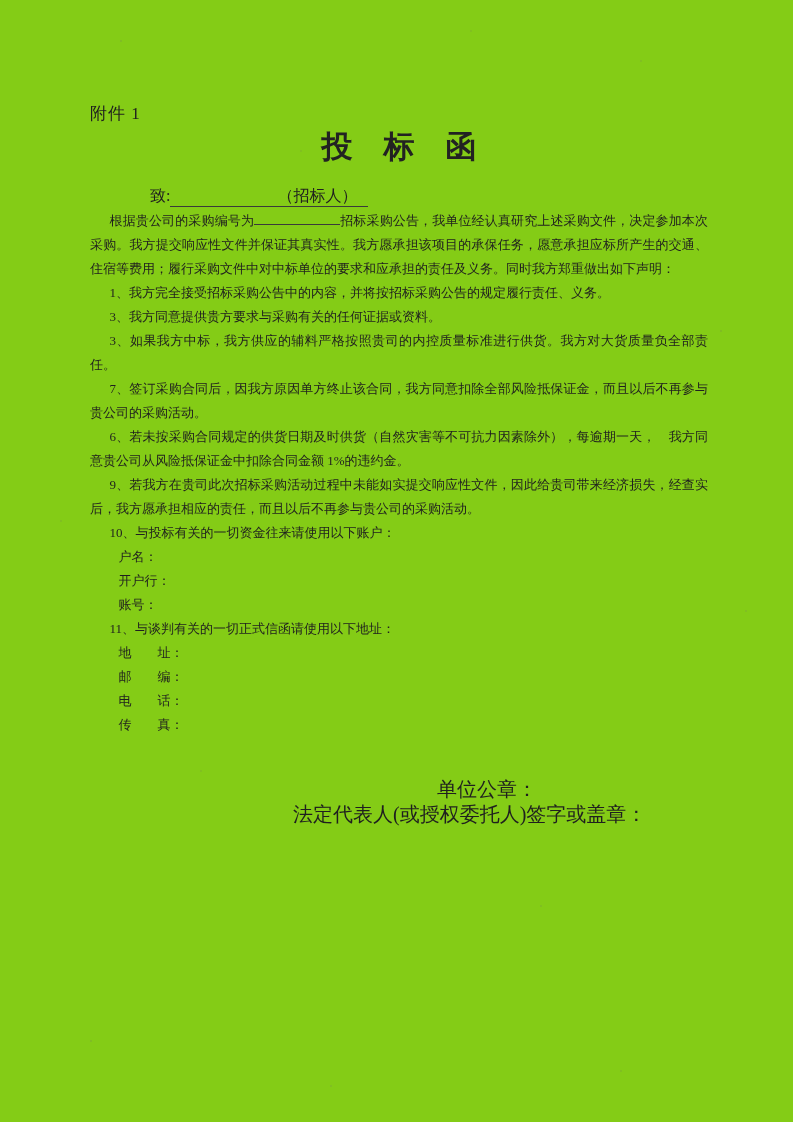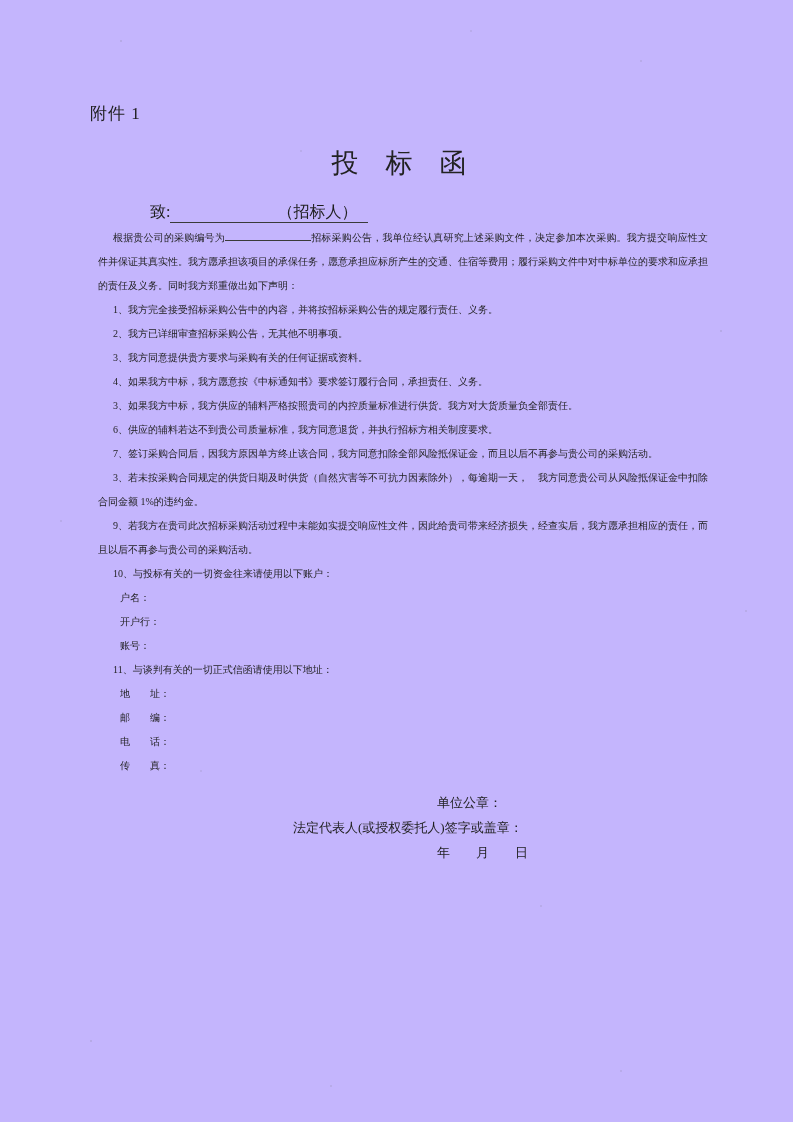--- a/index.html
+++ b/index.html
@@ -1,21 +1,21 @@
 <!DOCTYPE html>
 <html><head>
 <meta charset="utf-8">
 <style>
   * { margin: 0; padding: 0; box-sizing: border-box; }
   html, body { background: #ffffff; }
   .page {
     position: relative;
     width: 793px;
     height: 1122px;
-    background: #c4b5fd;
+    background: #84cc16;
     font-family: "Liberation Serif", "DejaVu Serif", serif;
     color: #1f1f1f;
     overflow: hidden;
   }
   
   .speckles {
     position: absolute;
     top: 0; left: 0;
     width: 2px; height: 2px;
     background: transparent;
@@ -39,60 +39,59 @@
     top: 102px;
     width: 618px;
   }
   .attachment {
     font-size: 17px;
     line-height: 24px;
     letter-spacing: 1px;
   }
   .doc-title {
     text-align: center;
-    font-size: 27px;
-    font-weight: 400;
+    font-size: 31px;
+    font-weight: 700;
     line-height: 34px;
-    margin-top: 20px;
+    margin-top: 4px;
     color: #222;
   }
   .salutation {
     margin-top: 20px;
     margin-left: 60px;
     font-size: 16px;
     line-height: 24px;
   }
   .underlined {
     display: inline-block;
     border-bottom: 1.5px solid #3a3a3a;
     line-height: 20px;
   }
   .blank-gap { display: inline-block; width: 107px; }
   .blank-tail { display: inline-block; width: 11px; }
   .para {
-    font-size: 10px;
+    font-size: 13px;
     line-height: 24px;
     text-align: justify;
     text-indent: 1.5em;
-    margin-left: 8px;
   }
   .intro-blank {
     display: inline-block;
     width: 86px;
     border-bottom: 1.5px solid #3a3a3a;
     height: 17px;
     vertical-align: baseline;
   }
   .field {
     text-indent: 2.2em;
     text-align: left;
   }
   .footer {
-    margin-top: 12px;
-    font-size: 13px;
+    margin-top: 40px;
+    font-size: 20px;
   }
   .footer p { line-height: 25px; text-align: left; }
   .seal-line { margin-left: 347px; }
   .signature-line { margin-left: 203px; }
   .date-line { margin-left: 347px; }
 </style>
 </head>
 <body>
 
 <div class="page">
@@ -105,41 +104,37 @@
 
     <p class="salutation">
       <span>致:</span><span class="underlined"><span class="blank-gap"></span><span>（招标人）</span><span class="blank-tail"></span></span>
     </p>
 
     <p class="para">
       <span>根据贵公司的采购编号为</span><span class="intro-blank"></span><span>招标采购公告，我单位经认真研究上述采购文件，决定参加本次采购。我方提交响应性文件并保证其真实性。我方愿承担该项目的承保任务，愿意承担应标所产生的交通、住宿等费用；履行采购文件中对中标单位的要求和应承担的责任及义务。同时我方郑重做出如下声明：</span>
     </p>
 
     <p class="para">1、我方完全接受招标采购公告中的内容，并将按招标采购公告的规定履行责任、义务。</p>
-    <p class="para">2、我方已详细审查招标采购公告，无其他不明事项。</p>
     <p class="para">3、我方同意提供贵方要求与采购有关的任何证据或资料。</p>
-    <p class="para">4、如果我方中标，我方愿意按《中标通知书》要求签订履行合同，承担责任、义务。</p>
     <p class="para">3、如果我方中标，我方供应的辅料严格按照贵司的内控质量标准进行供货。我方对大货质量负全部责任。</p>
-    <p class="para">6、供应的辅料若达不到贵公司质量标准，我方同意退货，并执行招标方相关制度要求。</p>
     <p class="para">7、签订采购合同后，因我方原因单方终止该合同，我方同意扣除全部风险抵保证金，而且以后不再参与贵公司的采购活动。</p>
-    <p class="para">3、若未按采购合同规定的供货日期及时供货（自然灾害等不可抗力因素除外），每逾期一天，　我方同意贵公司从风险抵保证金中扣除合同金额 1%的违约金。</p>
+    <p class="para">6、若未按采购合同规定的供货日期及时供货（自然灾害等不可抗力因素除外），每逾期一天，　我方同意贵公司从风险抵保证金中扣除合同金额 1%的违约金。</p>
     <p class="para">9、若我方在贵司此次招标采购活动过程中未能如实提交响应性文件，因此给贵司带来经济损失，经查实后，我方愿承担相应的责任，而且以后不再参与贵公司的采购活动。</p>
     <p class="para">10、与投标有关的一切资金往来请使用以下账户：</p>
 
     <p class="para field">户名：</p>
     <p class="para field">开户行：</p>
     <p class="para field">账号：</p>
 
     <p class="para">11、与谈判有关的一切正式信函请使用以下地址：</p>
 
     <p class="para field">地　　址：</p>
     <p class="para field">邮　　编：</p>
     <p class="para field">电　　话：</p>
     <p class="para field">传　　真：</p>
 
     <div class="footer">
       <p class="seal-line">单位公章：</p>
       <p class="signature-line">法定代表人(或授权委托人)签字或盖章：</p>
-      <p class="date-line">年　　月　　日</p>
     </div>
 
   </div>
 </div>
 
 </body></html>

